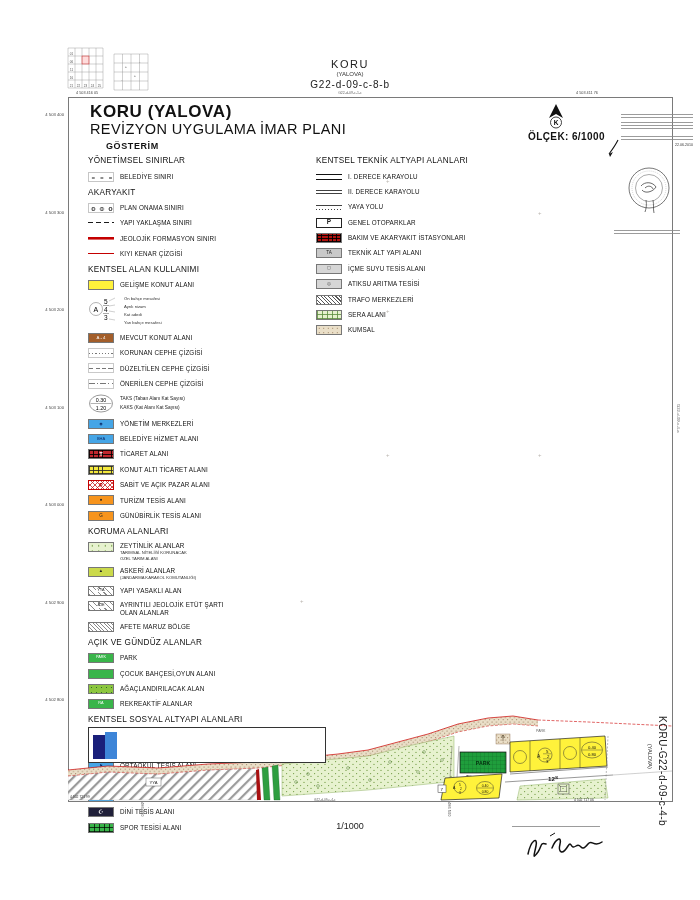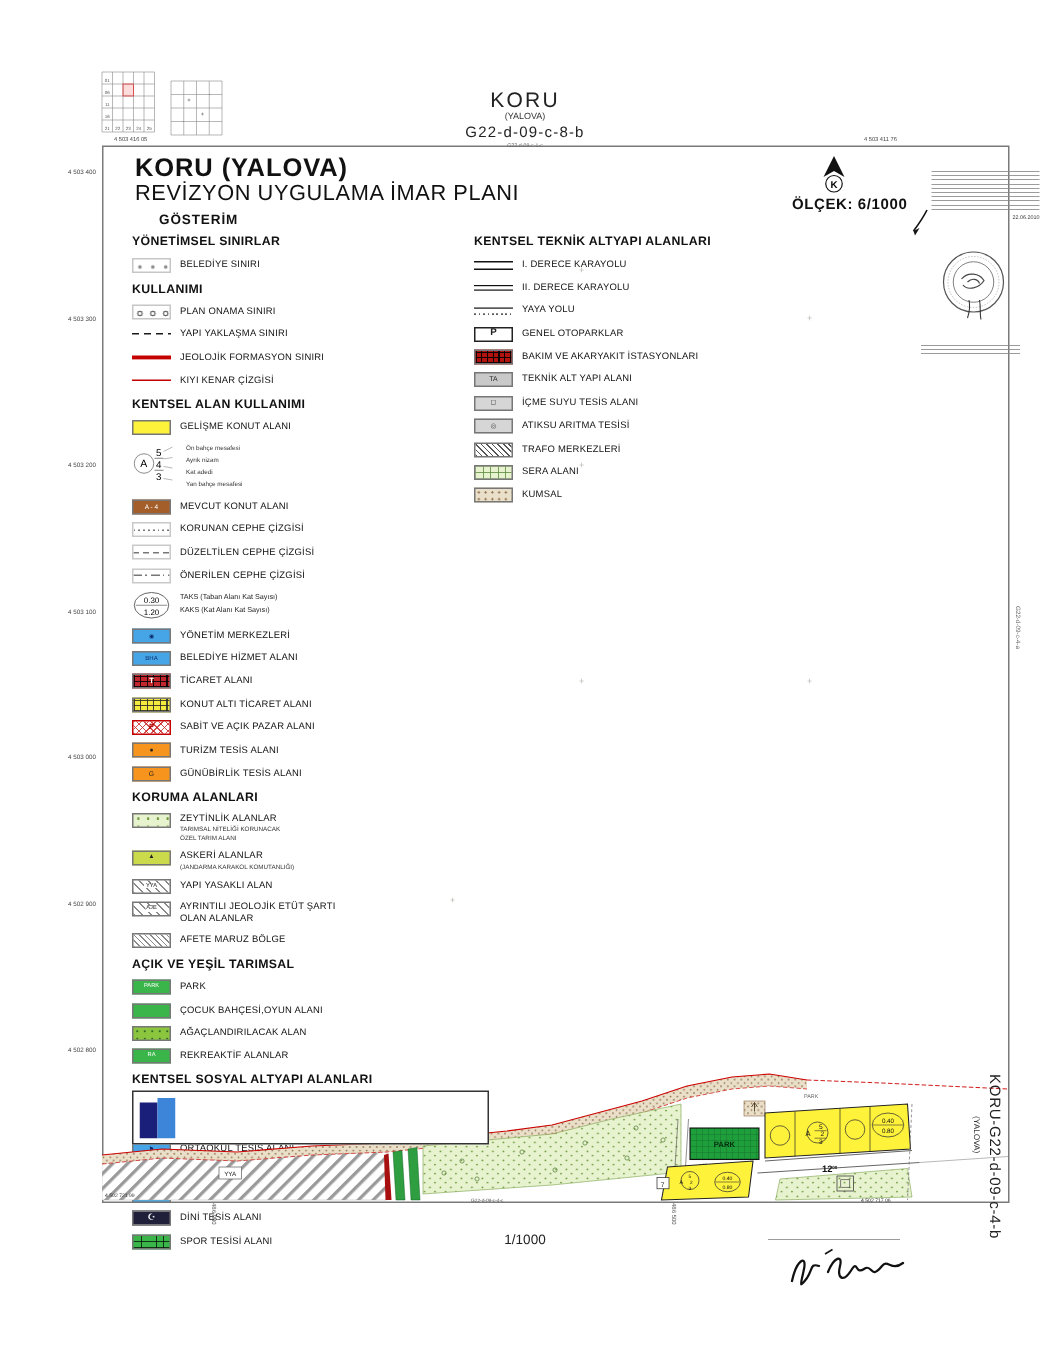--- a/index.html
+++ b/index.html
@@ -2,35 +2,35 @@
 <html><head>
 <meta charset="utf-8">
 <style>
   html,body{margin:0;padding:0;background:#fff;}
   body{width:700px;height:900px;position:relative;font-family:"Liberation Sans",sans-serif;color:#111;overflow:hidden;}
   .abs{position:absolute;}
   
   #sheet{left:68px;top:97px;width:603px;height:703px;border:1px solid #7a7a7a;}
   
   #hdr{left:250px;top:58px;width:200px;text-align:center;}
-  #hdr .t1{font-size:14px;letter-spacing:1.5px;color:#222;}
+  #hdr .t1{font-size:11px;letter-spacing:1.5px;color:#222;}
   #hdr .t2{font-size:6px;color:#333;margin-top:1px;}
   #hdr .t3{font-size:10px;letter-spacing:.8px;margin-top:2px;color:#222;}
   #hdr .t4{font-size:3.5px;color:#666;margin-top:1px;}
   .corner{font-size:3.8px;color:#444;}
   
   #title1{left:90px;top:102px;font-size:17px;font-weight:bold;letter-spacing:.6px;}
   #title2{left:90px;top:121px;font-size:14.5px;letter-spacing:.4px;}
   #gosterim{left:106px;top:141px;font-size:9px;font-weight:bold;letter-spacing:.6px;}
   #scaletxt{left:528px;top:131px;font-size:10px;font-weight:bold;letter-spacing:.4px;}
   
   .legendcol{display:flex;flex-direction:column;}
   #lcol{left:88px;top:153px;width:216px;}
   #rcol{left:316px;top:153px;width:225px;}
-  .lheading{font-size:8.2px;font-weight:bold;letter-spacing:.25px;margin:3.4px 0 2.2px;color:#111;line-height:1.25;}
+  .lheading{font-size:8.2px;font-weight:normal;letter-spacing:.25px;margin:3.4px 0 2.2px;color:#111;line-height:1.25;}
   .lrow{display:flex;align-items:center;gap:6px;margin:2.7px 0;}
   .lrow.top{align-items:flex-start;}
   .llabel{font-size:6.3px;letter-spacing:.15px;color:#111;line-height:1.25;}
   .lsub{font-size:4.2px;color:#333;line-height:1.35;}
   .sw{position:relative;width:26px;min-width:26px;height:10px;border:.6px solid #777;box-sizing:border-box;
       display:flex;align-items:center;justify-content:center;background:#fff;}
   .swt{font-size:4.3px;line-height:1;color:#222;}
   .sw-dots{border-color:#c6c6c6;background-image:radial-gradient(circle,#8d8d8d 1.1px,transparent 1.4px);background-size:8.6px 10px;}
   .sw-circles{border-color:#c6c6c6;background-image:radial-gradient(circle,#fff 0.9px,#6a6a6a 1px 1.8px,transparent 2.1px);background-size:8.6px 10px;}
   .sw-dashline{border:none;background-image:repeating-linear-gradient(90deg,#1a1a1a 0 5px,transparent 5px 8px);background-size:100% 1.4px;background-repeat:no-repeat;background-position:center;}
@@ -163,21 +163,21 @@
 <div class="abs microlines" style="left:614px;top:230px;width:66px;height:6px;"></div>
 
 <div class="abs legendcol" id="lcol">
     <div class="lheading">YÖNETİMSEL SINIRLAR</div>
     <div class="lrow">
       <span class="sw sw-dots"></span>
       <div>
         <div class="llabel">BELEDİYE SINIRI</div>
       </div>
     </div>
-    <div class="lheading">KULLANIMI</div>
+    <div class="lheading">AKARYAKIT</div>
     <div class="lrow">
       <span class="sw sw-circles"></span>
       <div>
         <div class="llabel">PLAN ONAMA SINIRI</div>
       </div>
     </div>
     <div class="lrow">
       <span class="sw sw-dashline"></span>
       <div>
         <div class="llabel">YAPI YAKLAŞMA SINIRI</div>
@@ -346,21 +346,21 @@
         <div class="llabel">AYRINTILI JEOLOJİK ETÜT ŞARTI</div>
         <div class="llabel">OLAN ALANLAR</div>
       </div>
     </div>
     <div class="lrow">
       <span class="sw sw-hatch2"></span>
       <div>
         <div class="llabel">AFETE MARUZ BÖLGE</div>
       </div>
     </div>
-    <div class="lheading">AÇIK VE YEŞİL TARIMSAL</div>
+    <div class="lheading">AÇIK VE GÜNDÜZ ALANLAR</div>
     <div class="lrow">
       <span class="sw sw-green">
         <span class="swt">PARK</span>
       </span>
       <div>
         <div class="llabel">PARK</div>
       </div>
     </div>
     <div class="lrow">
       <span class="sw sw-green"></span>

